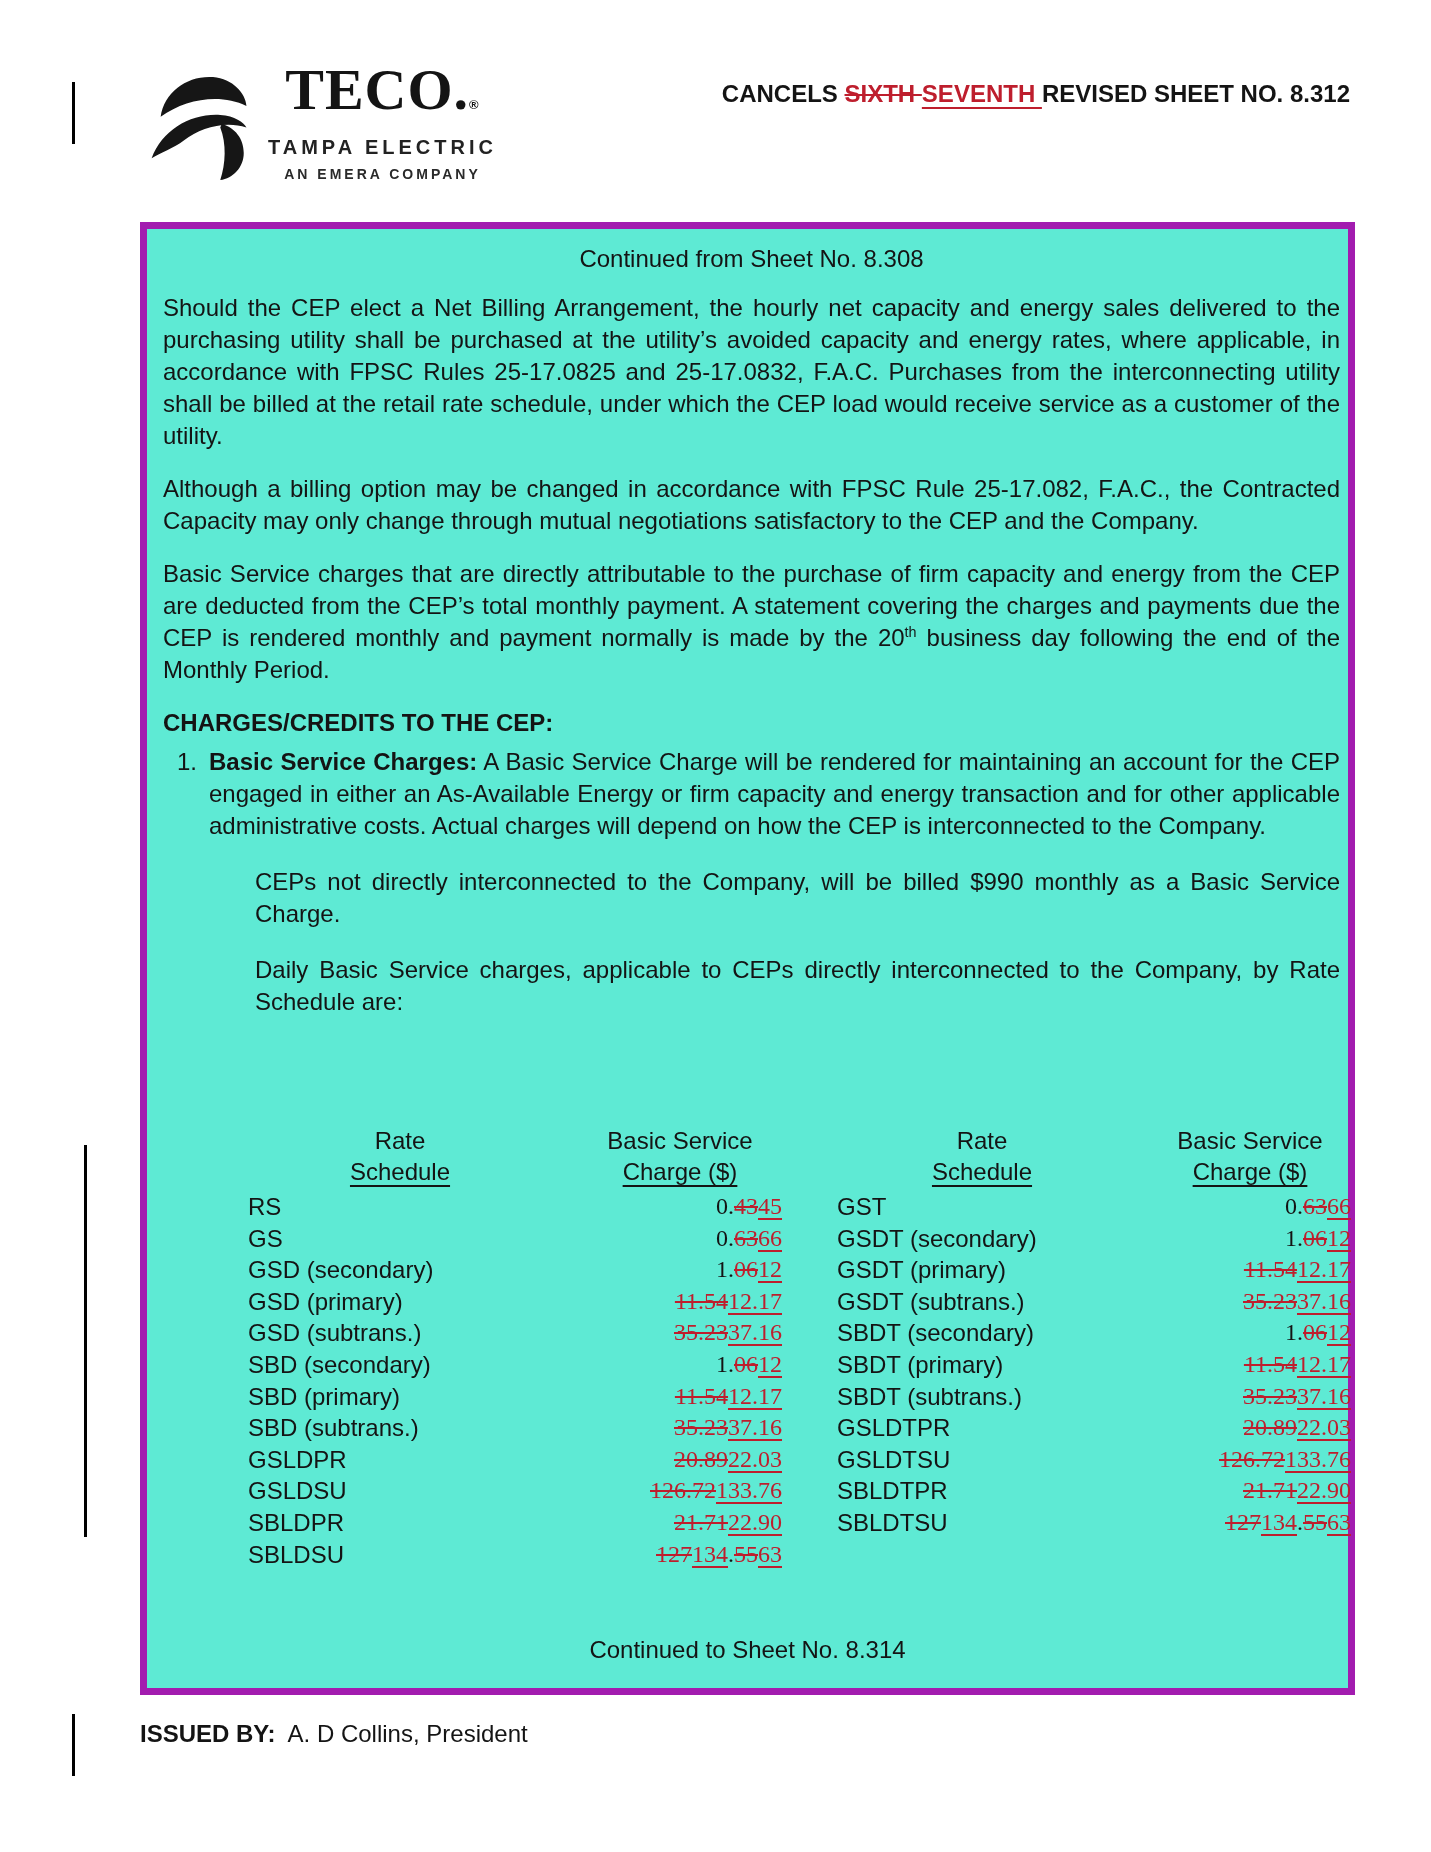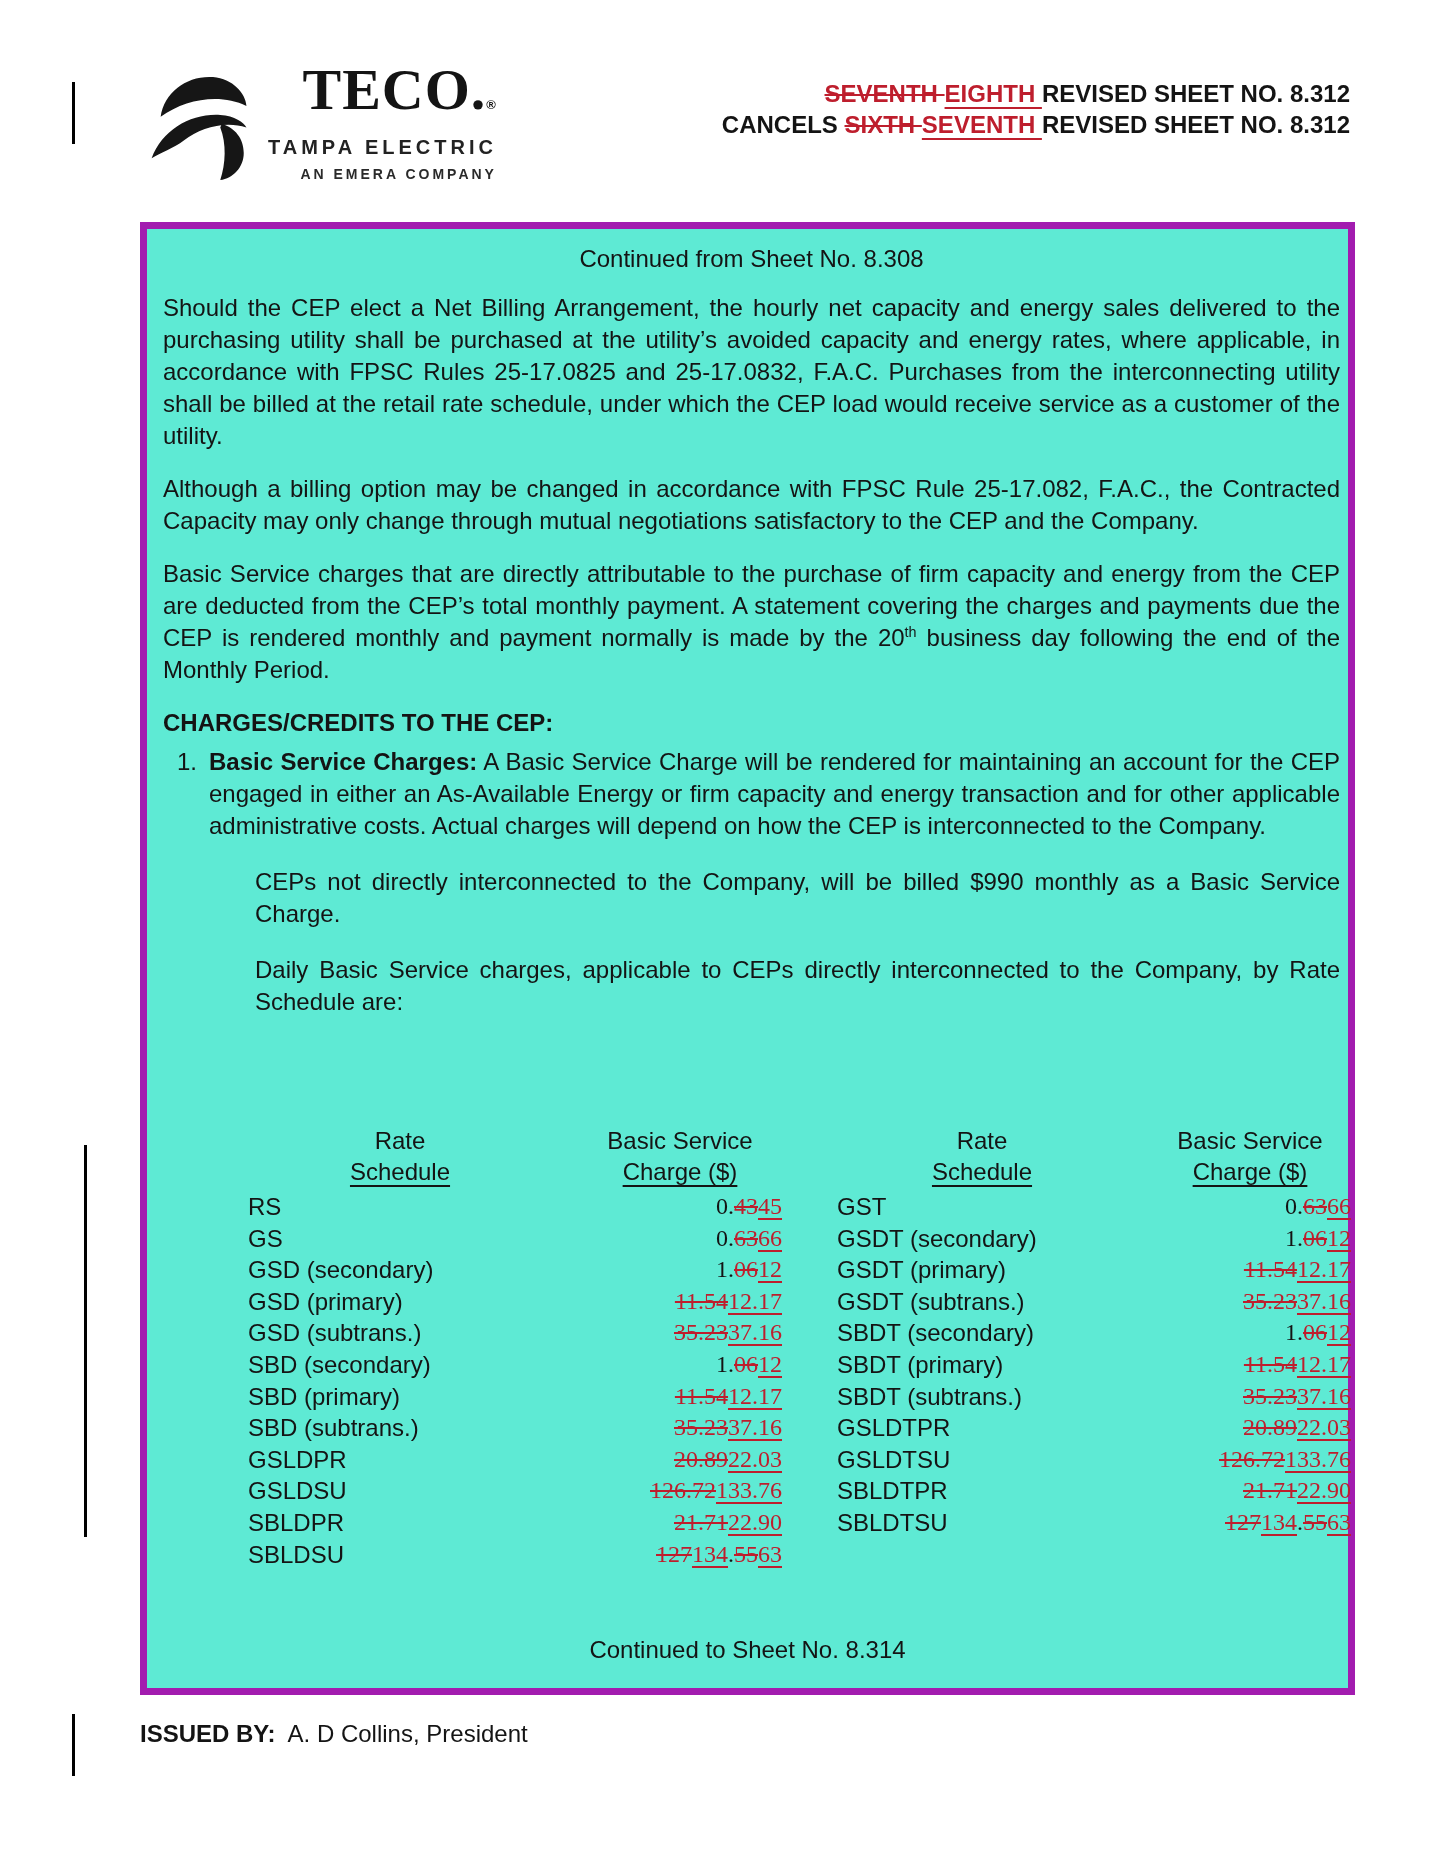--- a/index.html
+++ b/index.html
@@ -9,21 +9,21 @@
 
   
   .changebar{position:absolute;width:3px;background:#000;}
   #bar-header{left:72px;top:82px;height:62px;}
   #bar-table{left:84px;top:1145px;height:392px;}
   #bar-footer{left:72px;top:1714px;height:62px;}
 
   
   .logo{position:absolute;left:148px;top:62px;display:flex;align-items:flex-start;}
   .logo-icon{width:112px;height:112px;margin-top:6px;}
-  .logo-text{margin-left:8px;display:flex;flex-direction:column;align-items:flex-end;}
+  .logo-text{margin-left:8px;display:flex;flex-direction:column;align-items:center;}
   .logo-name{font-family:"Liberation Serif",serif;font-weight:bold;font-size:58px;line-height:56px;letter-spacing:1px;}
   .logo-reg{font-size:13px;font-family:"Liberation Sans",sans-serif;font-weight:bold;vertical-align:baseline;}
   .logo-sub{font-size:20px;font-weight:bold;letter-spacing:4px;margin-top:3px;color:#222;}
   .logo-tag{font-size:14px;font-weight:bold;letter-spacing:3px;margin-top:7px;color:#2a2a2a;}
 
   
   .header-right{position:absolute;top:78px;right:81px;text-align:right;font-weight:bold;font-size:24px;line-height:31px;white-space:nowrap;}
   .strike-red{color:var(--red);text-decoration:line-through;text-decoration-thickness:2px;}
   .new-red{color:var(--red);text-decoration:underline;text-underline-offset:5px;text-decoration-thickness:2px;}
 
@@ -82,23 +82,20 @@
     </svg>
     <div class="logo-text">
       <div class="logo-name"><span>TECO.</span><span class="logo-reg">®</span></div>
       <div class="logo-sub">TAMPA ELECTRIC</div>
       <div class="logo-tag">AN EMERA COMPANY</div>
     </div>
   </div>
 
   <div class="header-right">
     <div>
-      <span class="strike-red">SEVENTH </span><span class="new-red">EIGHTH </span><span>REVISED SHEET NO. 8.312</span>
-    </div>
-    <div>
       <span>CANCELS </span><span class="strike-red">SIXTH </span><span class="new-red">SEVENTH </span><span>REVISED SHEET NO. 8.312</span>
     </div>
   </div>
 
   <div class="box">
     <div class="box-inner">
 
       <div class="centered">Continued from Sheet No. 8.308</div>
 
       <p class="jp">Should the CEP elect a Net Billing Arrangement, the hourly net capacity and energy sales delivered to the purchasing utility shall be purchased at the utility’s avoided capacity and energy rates, where applicable, in accordance with FPSC Rules 25-17.0825 and 25-17.0832, F.A.C. Purchases from the interconnecting utility shall be billed at the retail rate schedule, under which the CEP load would receive service as a customer of the utility.</p>

